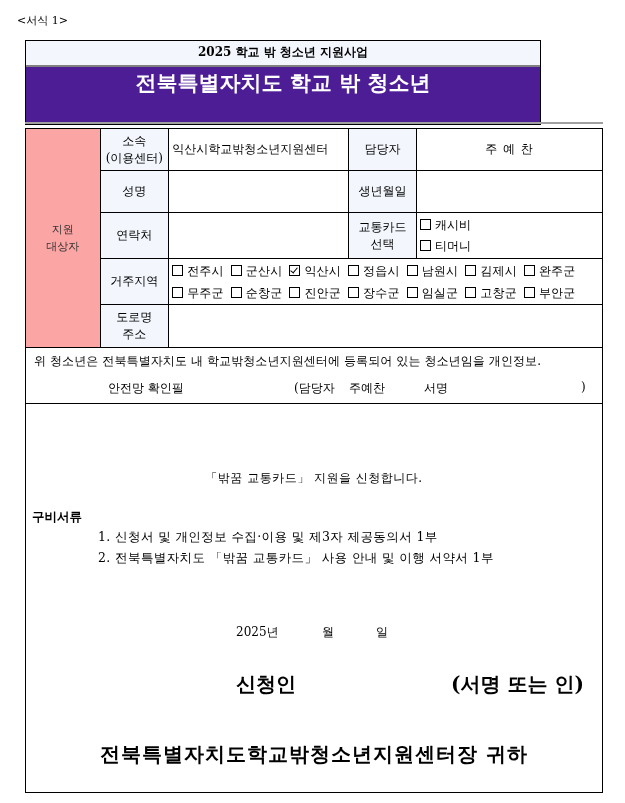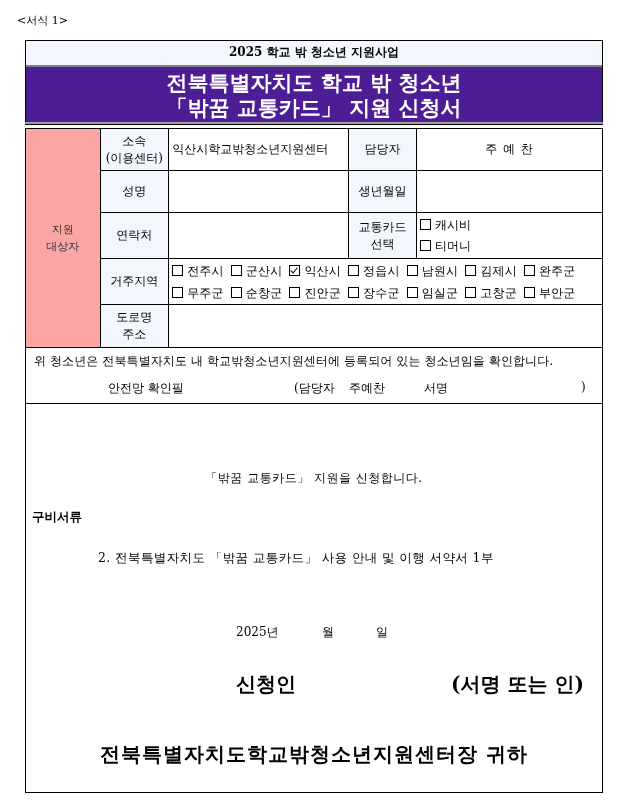--- a/index.html
+++ b/index.html
@@ -1,18 +1,18 @@
 <!DOCTYPE html>
 <html><head>
 <meta charset="utf-8">
 <style>
   html, body { margin:0; padding:0; background:#ffffff; }
   body { width:625px; height:803px; position:relative; font-family:"DejaVu Serif", serif; color:#000; overflow:hidden; }
   .form-label { position:absolute; left:17px; top:13px; font-size:11px; font-family:"DejaVu Serif", serif; }
-  .header { position:absolute; left:25px; top:40px; width:578px; border:1.5px solid #000; box-sizing:border-box; }
+  .header { position:absolute; left:25px; top:40px; width:516px; border:1.5px solid #000; box-sizing:border-box; }
   .sub { height:24px; background:#f3f7fd; border-bottom:2px solid #808080; text-align:center; font-size:12px; font-weight:bold; line-height:22px; }
   .main-title { height:57px; background:#4c1d95; color:#ffffff; text-align:center; font-family:"DejaVu Sans", sans-serif; font-weight:bold; font-size:21px; line-height:25px; padding-top:4px; box-sizing:border-box; }
   .under { position:absolute; left:25px; top:122px; width:578px; height:2px; background:#a0a0a0; }
   table.form { position:absolute; left:25px; top:128px; width:578px; border-collapse:collapse; font-size:12px; }
   table.form td { border:1px solid #000; padding:0 3px; box-sizing:border-box; }
   table.form { border:1.5px solid #000; }
   .lbl { background:#f3f7fd; text-align:center; line-height:17px; }
   .lbl-side { background:#fca5a5; text-align:center; color:#333; font-size:11px; line-height:17px; }
   .val { font-size:12px; }
   .cb { display:inline-block; width:9px; height:9px; border:1px solid #000; margin-right:4px; vertical-align:middle; position:relative; top:-1px; background:#fff; }
@@ -32,21 +32,20 @@
 </style>
 </head>
 <body>
 
 <div class="form-label">&lt;서식 1&gt;</div>
 
 <div class="header">
   <div class="sub">2025 학교 밖 청소년 지원사업</div>
   <div class="main-title">
     <div>전북특별자치도 학교 밖 청소년</div>
-    <div>「밖꿈 교통카드」 지원 신청서</div>
   </div>
 </div>
 <div class="under"></div>
 
 <table class="form">
   <colgroup>
     <col style="width:75px">
       <col style="width:69px">
       <col style="width:180px">
       <col style="width:68px">
@@ -111,33 +110,34 @@
     <td class="lbl">
       <div>도로명</div>
       <div>주소</div>
     </td>
     <td colspan="3" class="val"></td>
   </tr>
 </tbody>
   </table>
 
 <div class="confirm">
-  <div class="l1">위 청소년은 전북특별자치도 내 학교밖청소년지원센터에 등록되어 있는 청소년임을 확인합니다.</div>
+  <div class="l1">위 청소년은 전북특별자치도 내 학교밖청소년지원센터에 등록되어 있는 청소년임을 개인정보.</div>
   <div class="l2">
     <span style="position:absolute; left:82px;">안전망 확인필</span>
     <span style="position:absolute; left:268px;">(담당자</span>
     <span style="position:absolute; left:323px;">주예찬</span>
     <span style="position:absolute; left:398px;">서명</span>
     <span style="position:absolute; left:555px;">)</span>
   </div>
 </div>
 
 <div class="body">
   <div class="apply">「밖꿈 교통카드」 지원을 신청합니다.</div>
   <div class="docs-title">구비서류</div>
+  <div class="doc-item" style="top:125px;">1. 신청서 및 개인정보 수집·이용 및 제3자 제공동의서 1부</div>
   <div class="doc-item" style="top:146px;">2. 전북특별자치도 「밖꿈 교통카드」 사용 안내 및 이행 서약서 1부</div>
   <div class="date" style="left:210px;">2025년</div>
   <div class="date" style="left:296px;">월</div>
   <div class="date" style="left:350px;">일</div>
   <div class="applicant" style="left:210px;">신청인</div>
   <div class="applicant" style="left:425px;">(서명 또는 인)</div>
   <div class="addressee">전북특별자치도학교밖청소년지원센터장 귀하</div>
 </div>
 
 </body></html>

